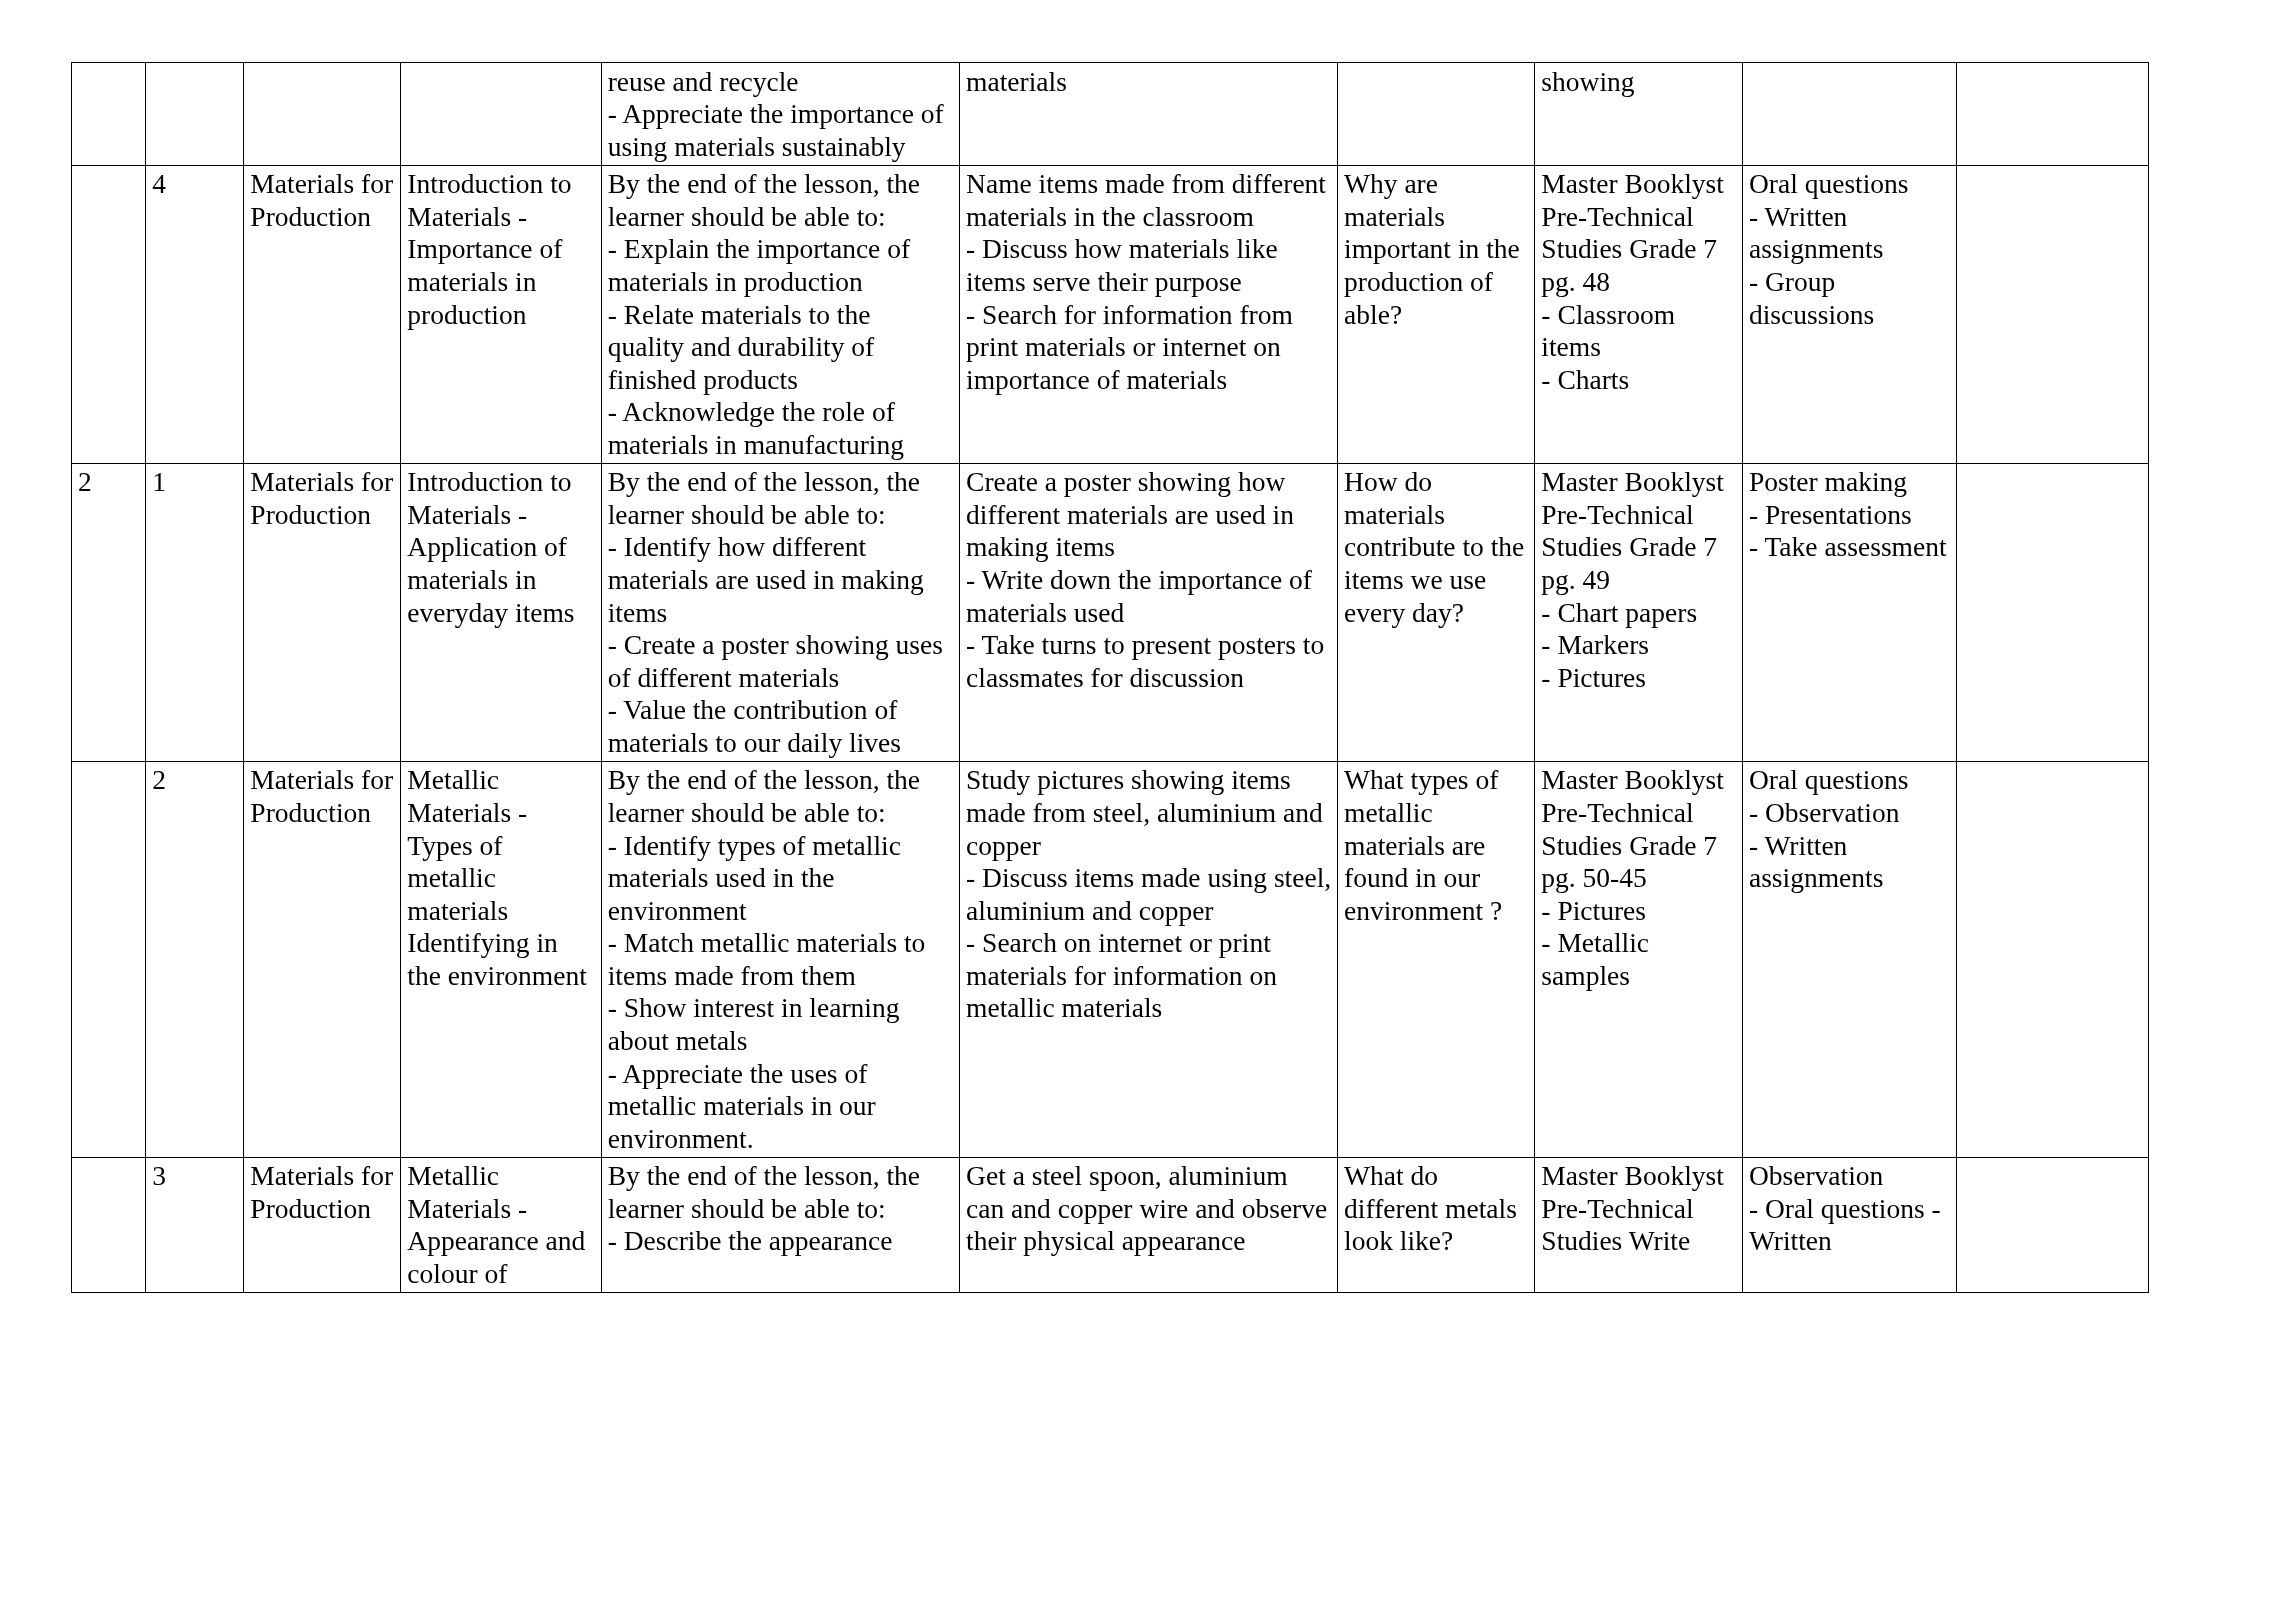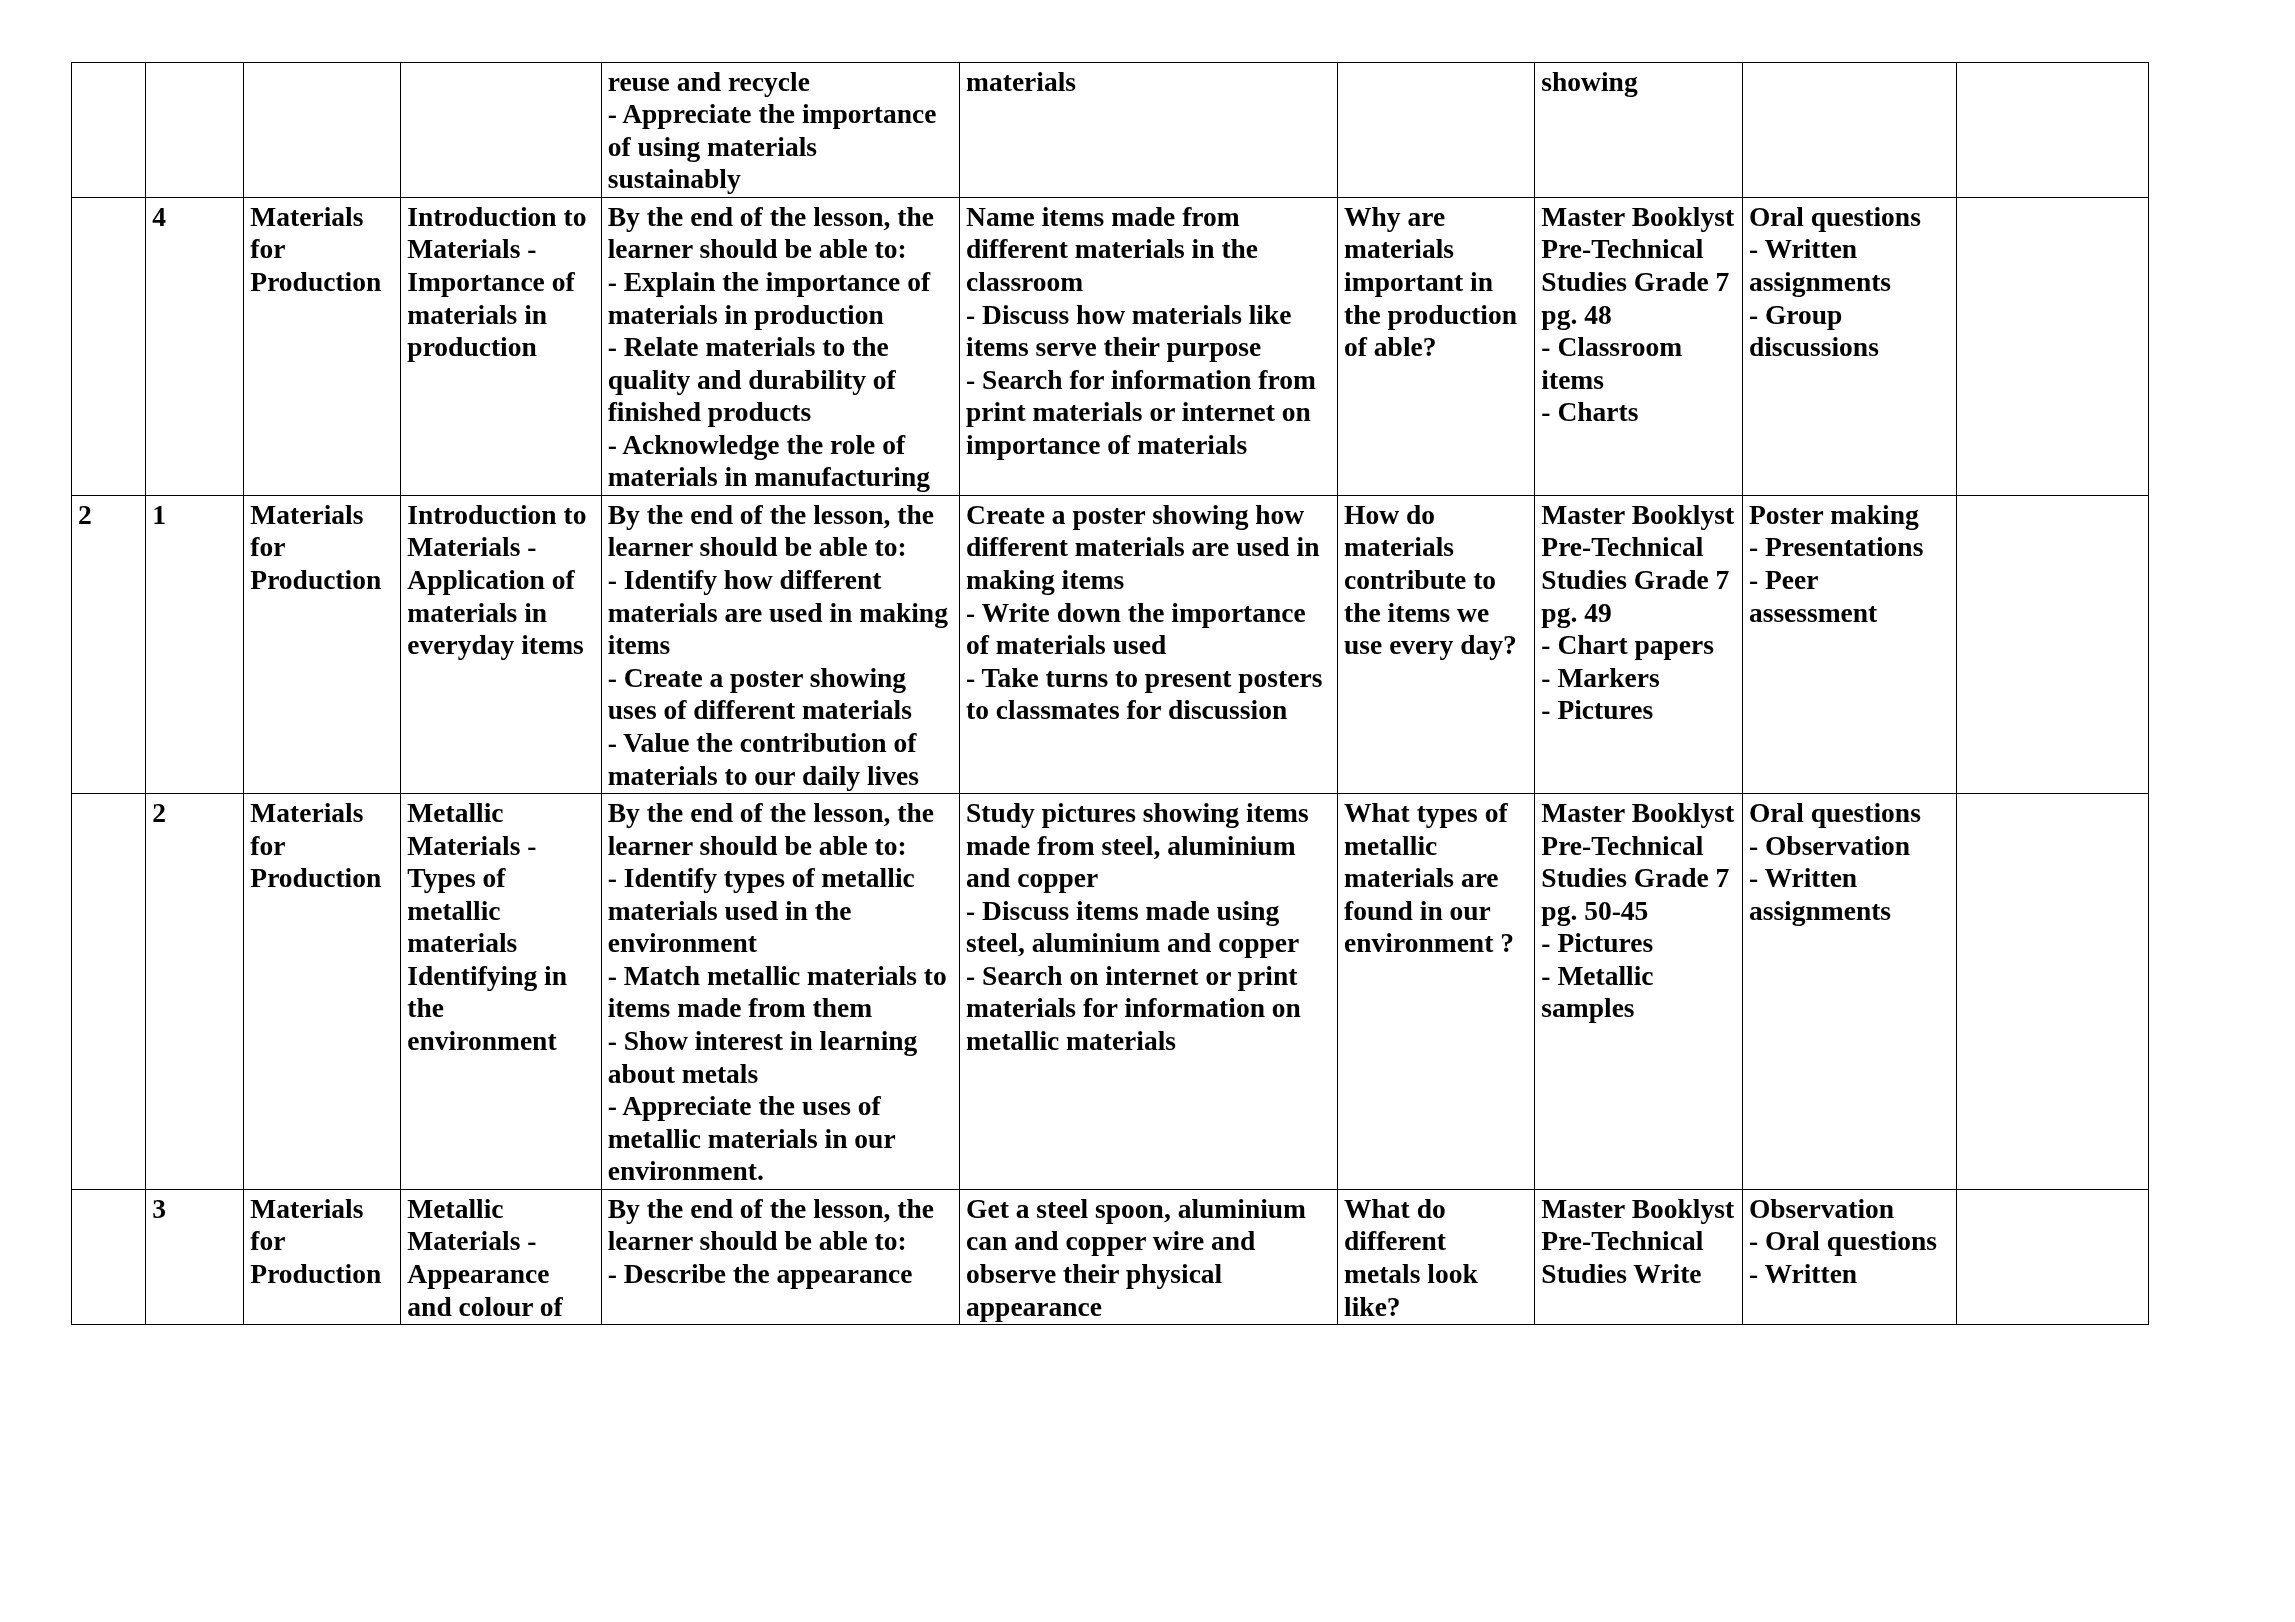--- a/index.html
+++ b/index.html
@@ -29,21 +29,21 @@
     border-collapse: collapse;
     table-layout: fixed;
     border: 1.3px solid #000000;
   }
   .scheme-table td {
     border: 1.3px solid #000000;
     vertical-align: top;
     padding: 2.6px 5.9px 1.3px 5.9px;
     font-size: 27.5px;
     line-height: 1.185;
-    font-weight: 700;
+    font-weight: 400;
     word-wrap: break-word;
     overflow-wrap: break-word;
     white-space: pre-line;
   }
   
   .c-week      { width: 72px; }
   .c-lesson    { width: 95px; }
   .c-strand    { width: 152px; }
   .c-substrand { width: 194px; }
   .c-outcomes  { width: 347px; }
@@ -126,21 +126,21 @@
         <td>Create a poster showing how different materials are used in making items
 - Write down the importance of materials used
 - Take turns to present posters to classmates for discussion</td>
         <td>How do materials contribute to the items we use every day?</td>
         <td>Master Booklyst Pre-Technical Studies Grade 7 pg. 49
 - Chart papers
 - Markers
 - Pictures</td>
         <td>Poster making
 - Presentations
-- Peer assessment</td>
+- Take assessment</td>
         <td></td>
       </tr>
 
       <tr>
         <td class="num"></td>
         <td class="num">2</td>
         <td>Materials for Production</td>
         <td>Metallic Materials - Types of metallic materials
  Identifying in the environment</td>
         <td>By the end of the lesson, the learner should be able to:

